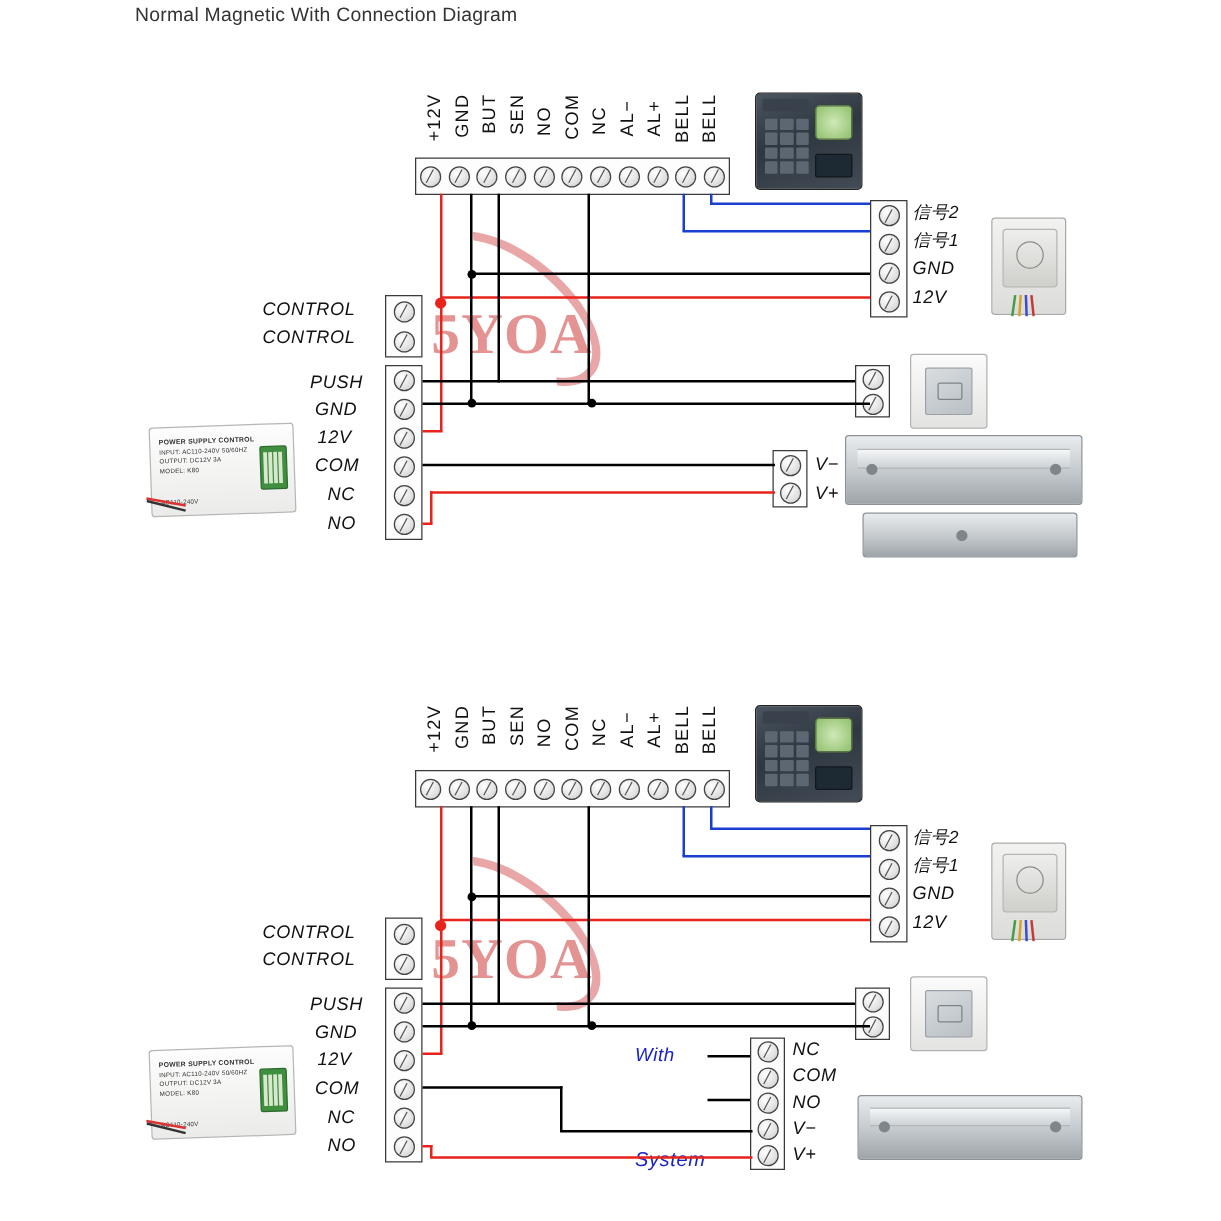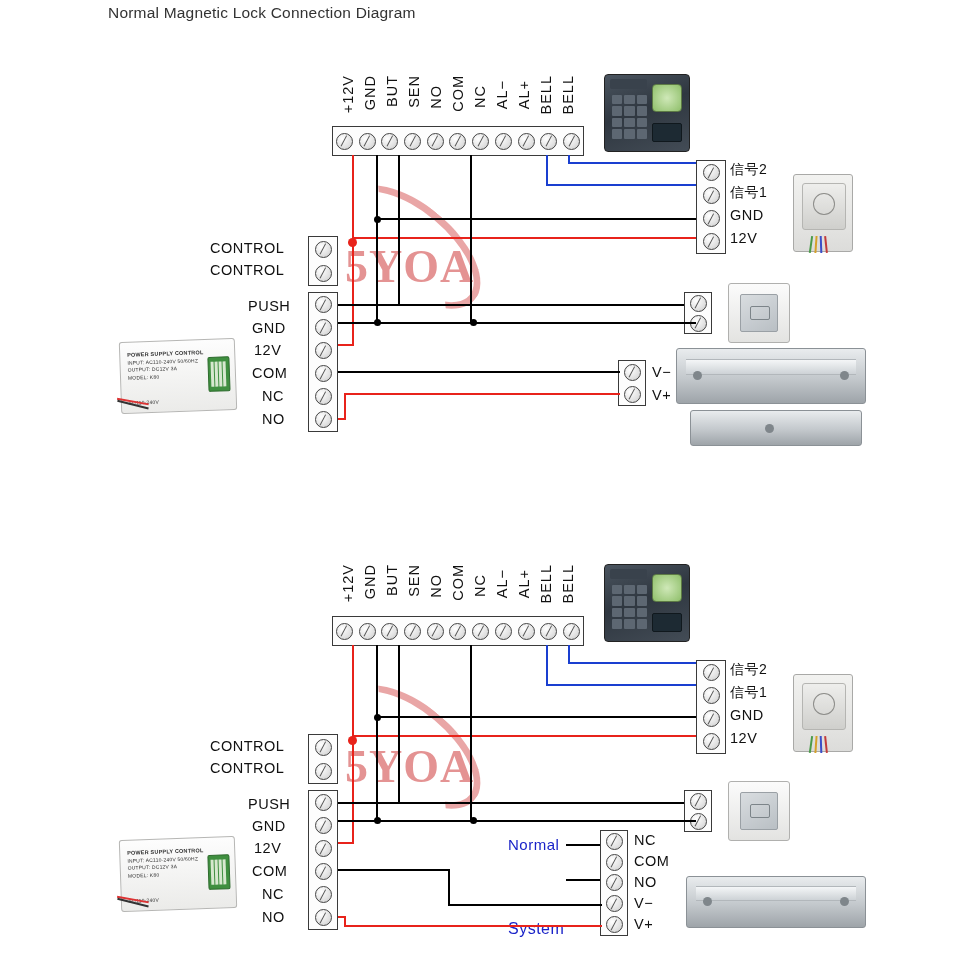--- a/index.html
+++ b/index.html
@@ -53,20 +53,21 @@
     letter-spacing:1px;
     white-space:nowrap;
     font-family:"Liberation Sans", sans-serif;
   }
   .hlabel{
     position:absolute;
     font-size:14.5px;
     color:#111;
     white-space:nowrap;
     letter-spacing:.5px;
+    font-style:italic;
   }
   .hlabel.cn{font-size:14px;}
   .blue{color:#1a23c8;}
 
   
   .wire{position:absolute;background:#000;}
   .wire.red{background:#e8231b;}
   .wire.blue{background:#1a3fd0;}
   .dot{position:absolute;width:7px;height:7px;border-radius:50%;background:#000;}
   .dot.red{background:#e8231b;width:9px;height:9px;}
@@ -172,21 +173,21 @@
     border-radius:50%;border-bottom-color:transparent;border-left-color:transparent;
     transform:rotate(40deg);
     pointer-events:none;
   }
 </style>
 </head>
 <body>
 
 <div class="diagram">
 
-  <div class="title" id="title1">Normal Magnetic Lock Connection Diagram</div>
+  <div class="title" id="title1">Normal Magnetic With Connection Diagram</div>
 
   <div class="wmarc" style="left:330px;top:205px;width:150px;height:70px;"></div>
   <div class="wm" style="left:345px;top:240px;">5YOA</div>
 
   <div class="vlabel" style="left:340px;top:75px;">+12V</div>
   <div class="vlabel" style="left:362px;top:75px;">GND</div>
   <div class="vlabel" style="left:384px;top:75px;">BUT</div>
   <div class="vlabel" style="left:406px;top:75px;">SEN</div>
   <div class="vlabel" style="left:428px;top:85px;">NO</div>
   <div class="vlabel" style="left:450px;top:75px;">COM</div>
@@ -474,21 +475,21 @@
     <span class="screw"></span>
     <span class="screw"></span>
     <span class="screw"></span>
   </div>
   <div class="hlabel" style="left:634px;top:832px;">NC</div>
   <div class="hlabel" style="left:634px;top:853px;">COM</div>
   <div class="hlabel" style="left:634px;top:874px;">NO</div>
   <div class="hlabel" style="left:634px;top:895px;">V−</div>
   <div class="hlabel" style="left:634px;top:916px;">V+</div>
 
-  <div class="hlabel blue" style="left:508px;top:836px;font-size:15px;">Normal</div>
+  <div class="hlabel blue" style="left:508px;top:836px;font-size:15px;">With</div>
   <div class="hlabel blue" style="left:508px;top:920px;font-size:16px;text-align:right;">System</div>
 
   <div class="dev maglock" style="left:686px;top:876px;width:180px;height:52px;">
     <div class="band"></div>
     <div class="hole" style="left:16px;top:20px;"></div>
     <div class="hole" style="right:16px;top:20px;"></div>
   </div>
 
   <div class="wire red" style="left:352px;top:645px;width:2px;height:198px;"></div>
   <div class="wire red" style="left:338px;top:842px;width:16px;height:2px;"></div>

